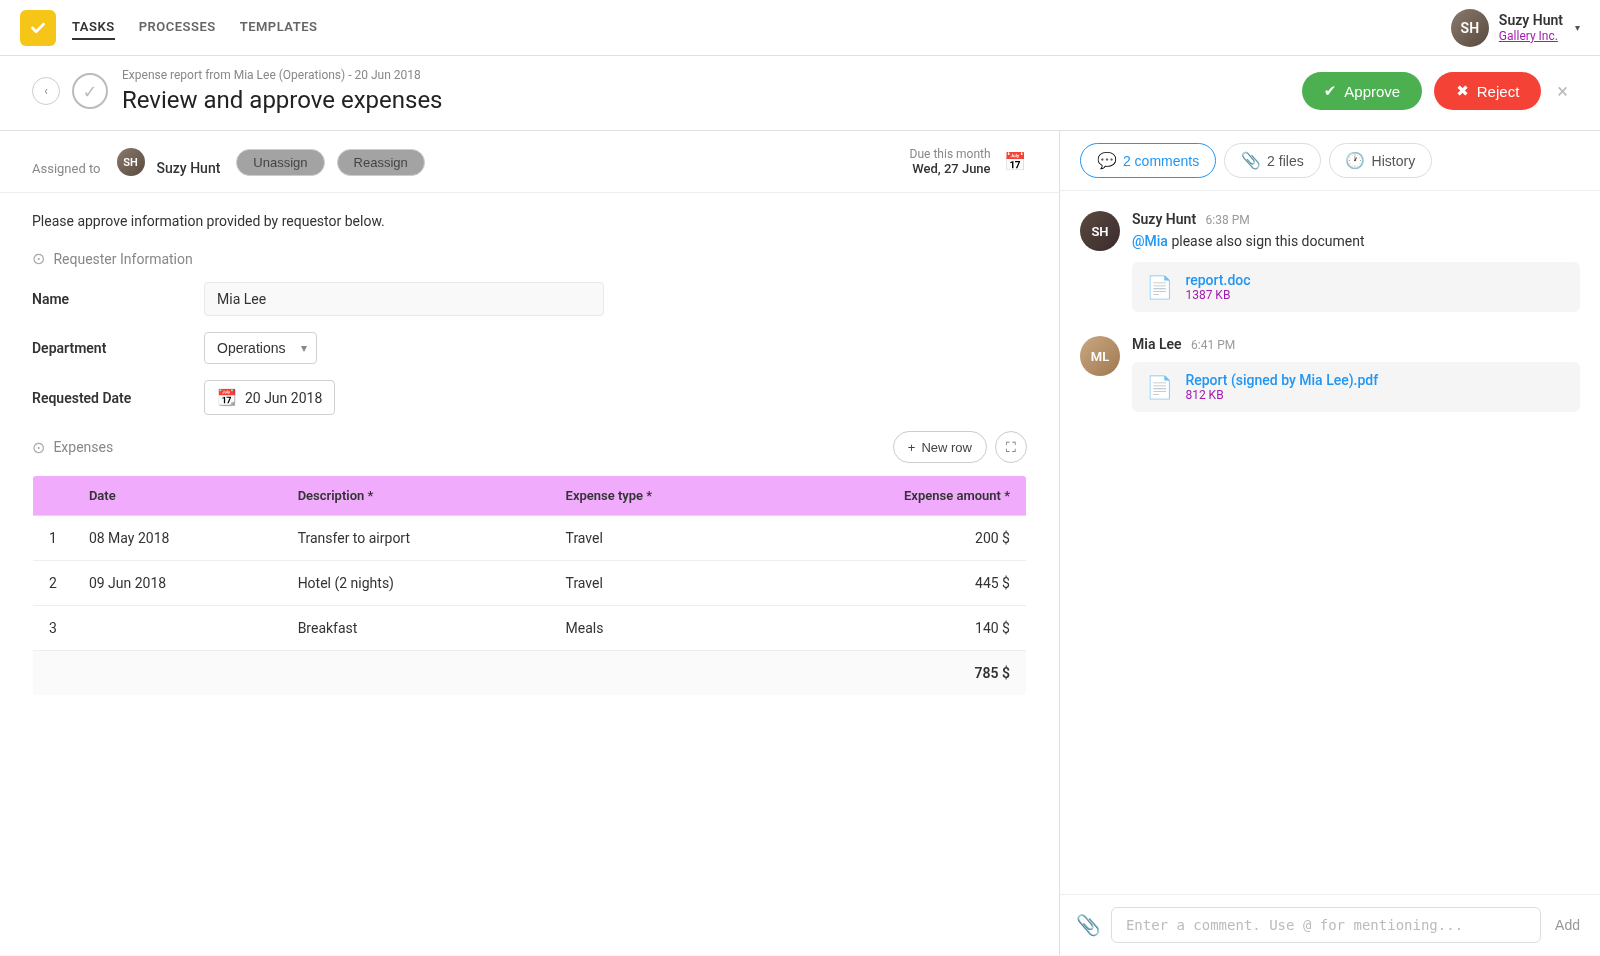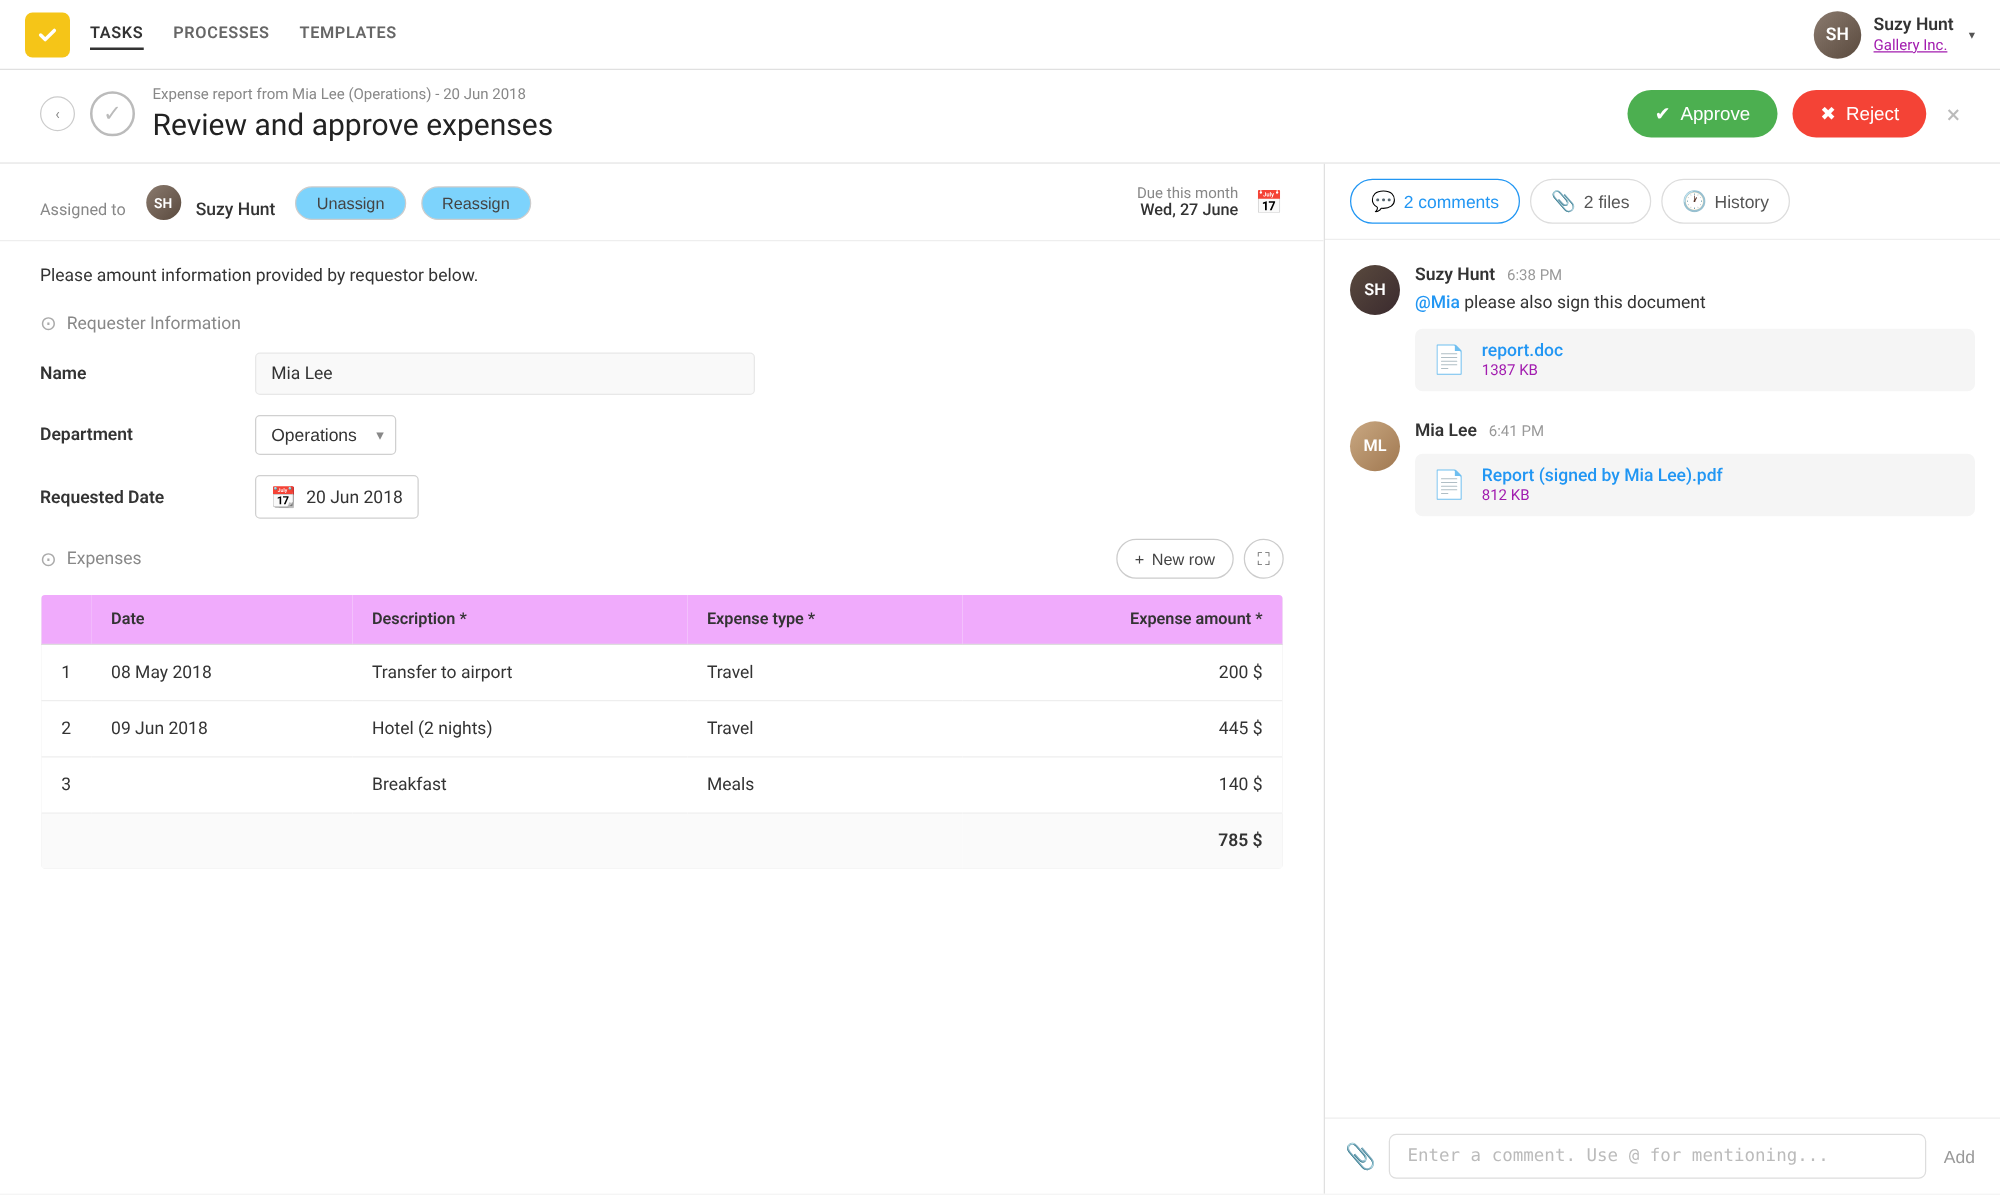--- a/index.html
+++ b/index.html
@@ -54,21 +54,21 @@
 
     
     .assignment-bar {
       display: flex; align-items: flex-end; padding: 16px 32px;
       border-bottom: 1px solid #eee; gap: 12px;
     }
     .assigned-label { font-size: 13px; color: #888; margin-right: 4px; }
     .assignee-avatar { width: 28px; height: 28px; border-radius: 50%; background: linear-gradient(135deg, #8a7a6e, #5a4a3e); display: flex; align-items: center; justify-content: center; color: #fff; font-size: 11px; font-weight: 600; }
     .assignee-name { font-size: 14px; color: #333; font-weight: 500; margin-right: 4px; }
     .btn-outline {
-      border: 1.5px solid #ccc; background: #7dd3fc; border-radius: 20px;
+      border: 1.5px solid #ccc; background: #a3a3a3; border-radius: 20px;
       padding: 5px 16px; font-size: 13px; color: #444; cursor: pointer;
     }
     .due-block { margin-left: auto; text-align: right; }
     .due-label { font-size: 12px; color: #888; }
     .due-date { font-size: 13px; color: #333; font-weight: 500; margin-left: 28px; }
     .calendar-icon { color: #aaa; margin-left: 8px; font-size: 18px; cursor: pointer; }
 
     
     .form-content { padding: 20px 32px; }
     .form-description { font-size: 14px; color: #333; margin-bottom: 20px; }
@@ -239,21 +239,21 @@
           <div>
             <div class="due-label">Due this month</div>
             <div class="due-date">Wed, 27 June</div>
           </div>
           <span class="calendar-icon">📅</span>
         </div>
       </div>
     </div>
 
     <div class="form-content">
-      <p class="form-description">Please amount information provided by requestor below.</p>
+      <p class="form-description">Please approve information provided by requestor below.</p>
 
       <div class="section-header">
         <span class="section-chevron">⊙</span>
         <span>Requester Information</span>
       </div>
 
       <div class="field-row">
         <div class="field-label">Name</div>
         <div class="field-value-text">Mia Lee</div>
       </div>

